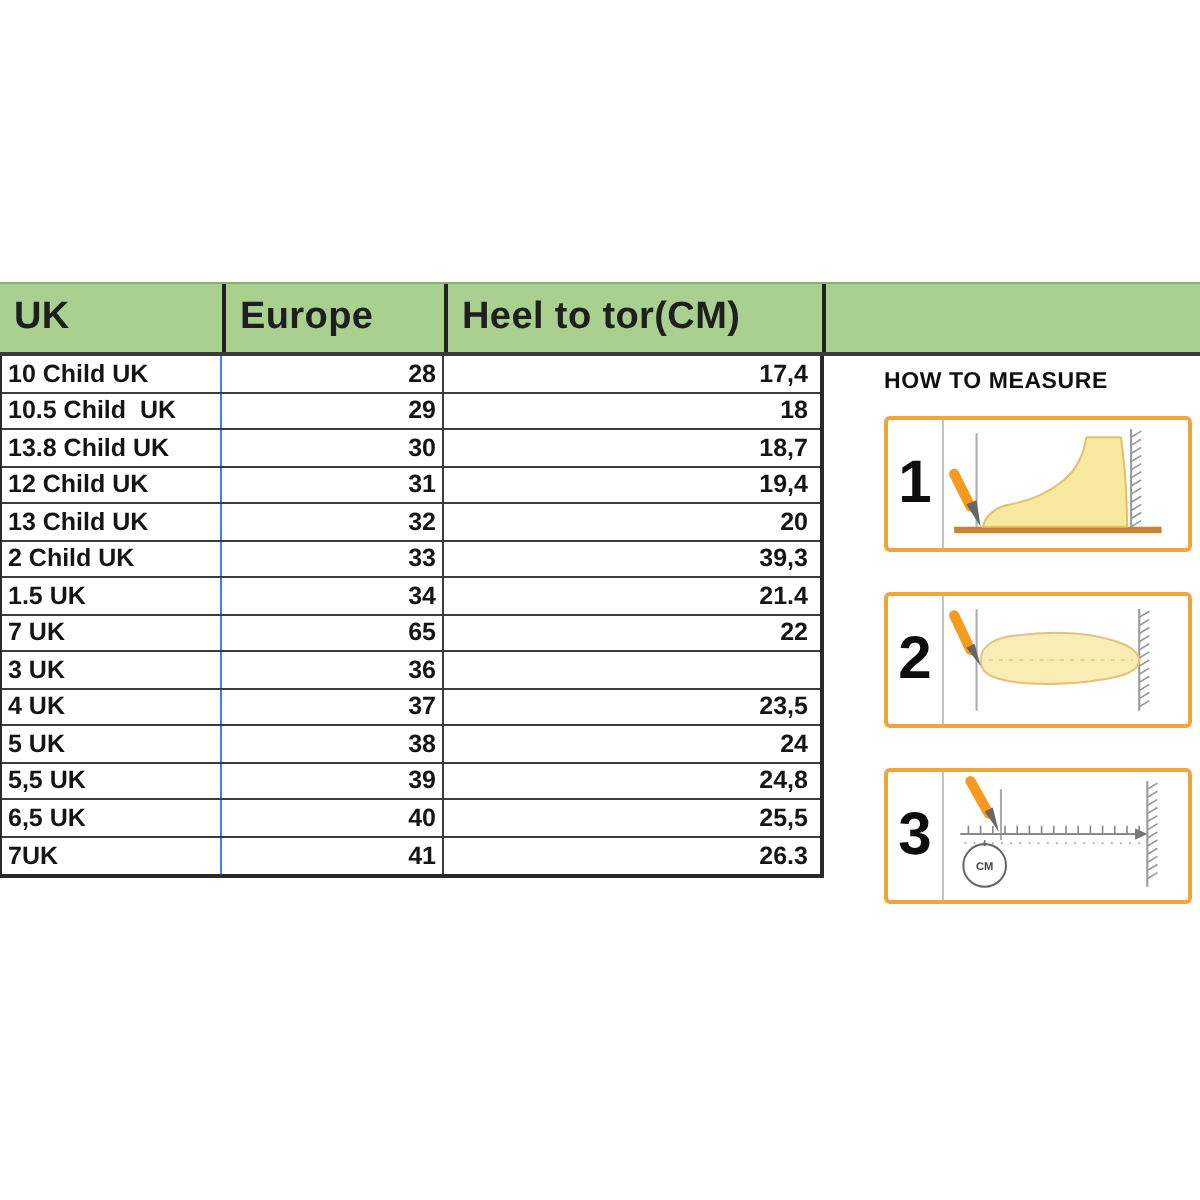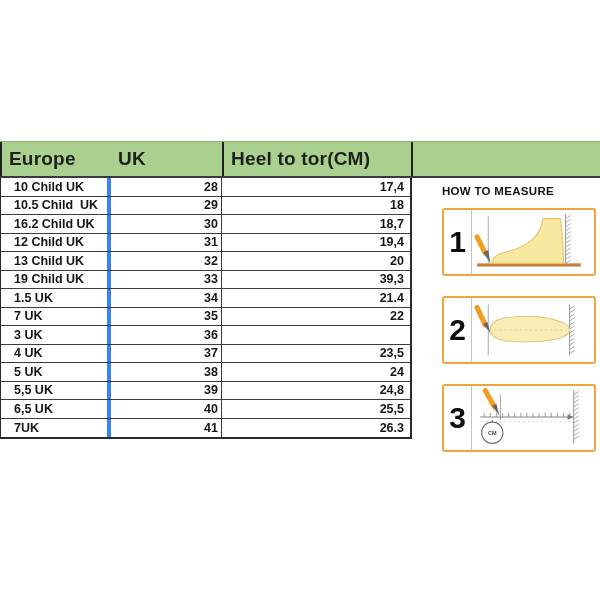--- a/index.html
+++ b/index.html
@@ -21,21 +21,21 @@
   .hcell.c4{width:189px;border-left:2px solid #222;padding-left:0;}
   
   .tbody{
     position:absolute;left:0;top:178px;width:412px;box-sizing:border-box;
     border-left:1px solid #2a2a2a;border-right:2px solid #2a2a2a;border-bottom:2px solid #2a2a2a;
   }
   .trow{display:flex;height:18.5px;box-sizing:border-box;border-bottom:1px solid #3c3c3c;}
   .trow:last-child{border-bottom:none;}
   .td{box-sizing:border-box;display:flex;align-items:center;
     font-size:12.5px;font-weight:bold;color:#151515;overflow:hidden;white-space:pre;}
-  .td-uk{width:110px;padding-left:13px;border-right:4px solid #3b82f6;}
+  .td-uk{width:110px;padding-left:3px;border-right:1px solid #3b82f6;}
   .td-europe{width:111px;justify-content:flex-end;padding-right:3px;border-right:1px solid #3c3c3c;}
   .td-heel{width:185px;justify-content:flex-end;padding-right:3px;}
   
   .measure-title{
     position:absolute;left:442px;top:185px;width:156px;text-align:left;
     font-size:11.5px;font-weight:bold;color:#111;letter-spacing:.3px;
   }
   .step-box{
     position:absolute;left:442px;width:154px;height:68px;background:#fff;
     border:2px solid #f0a43c;border-radius:3px;display:flex;box-sizing:border-box;
@@ -50,65 +50,65 @@
   .step-divider{width:1px;background:#c4c4c4;}
   .step-art{flex:1;height:100%;}
   .step-art svg{display:block;width:100%;height:100%;}
 </style>
 </head>
 <body>
 
 <div class="canvas">
 
   <div class="header-row">
+    <div class="hcell c1">UK</div>
     <div class="hcell c2">Europe</div>
-    <div class="hcell c1">UK</div>
     <div class="hcell c3">Heel to tor(CM)</div>
     <div class="hcell c4"></div>
   </div>
 
   <div class="tbody">
       <div class="trow">
     <div class="td td-uk">10 Child UK</div>
     <div class="td td-europe">28</div>
     <div class="td td-heel">17,4</div>
   </div>
       <div class="trow">
     <div class="td td-uk">10.5 Child  UK</div>
     <div class="td td-europe">29</div>
     <div class="td td-heel">18</div>
   </div>
       <div class="trow">
-    <div class="td td-uk">16.2 Child UK</div>
+    <div class="td td-uk">13.8 Child UK</div>
     <div class="td td-europe">30</div>
     <div class="td td-heel">18,7</div>
   </div>
       <div class="trow">
     <div class="td td-uk">12 Child UK</div>
     <div class="td td-europe">31</div>
     <div class="td td-heel">19,4</div>
   </div>
       <div class="trow">
     <div class="td td-uk">13 Child UK</div>
     <div class="td td-europe">32</div>
     <div class="td td-heel">20</div>
   </div>
       <div class="trow">
-    <div class="td td-uk">19 Child UK</div>
+    <div class="td td-uk">2 Child UK</div>
     <div class="td td-europe">33</div>
     <div class="td td-heel">39,3</div>
   </div>
       <div class="trow">
     <div class="td td-uk">1.5 UK</div>
     <div class="td td-europe">34</div>
     <div class="td td-heel">21.4</div>
   </div>
       <div class="trow">
     <div class="td td-uk">7 UK</div>
-    <div class="td td-europe">35</div>
+    <div class="td td-europe">65</div>
     <div class="td td-heel">22</div>
   </div>
       <div class="trow">
     <div class="td td-uk">3 UK</div>
     <div class="td td-europe">36</div>
   </div>
       <div class="trow">
     <div class="td td-uk">4 UK</div>
     <div class="td td-europe">37</div>
     <div class="td td-heel">23,5</div>

